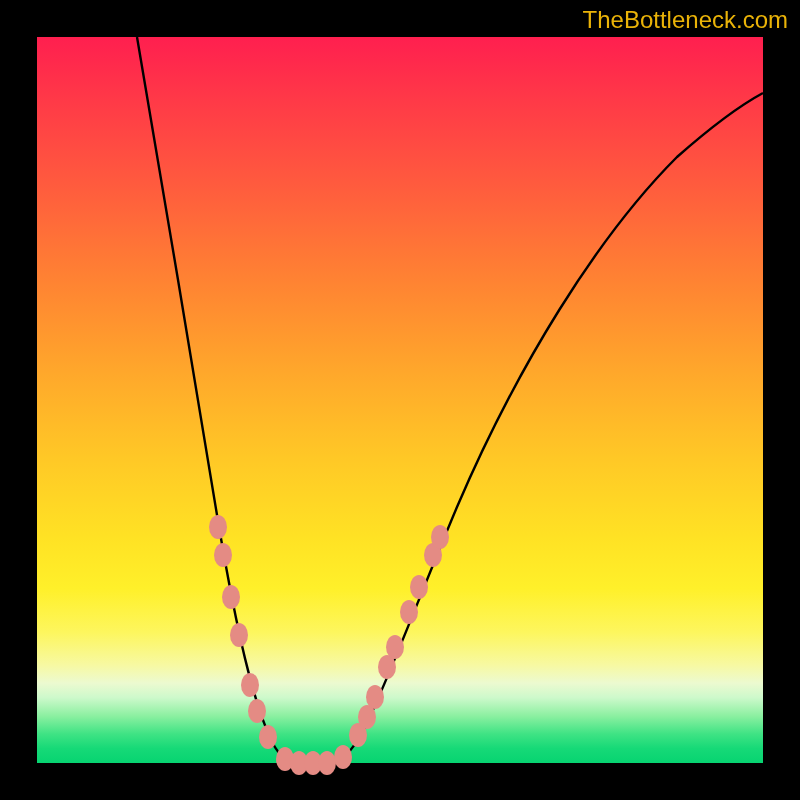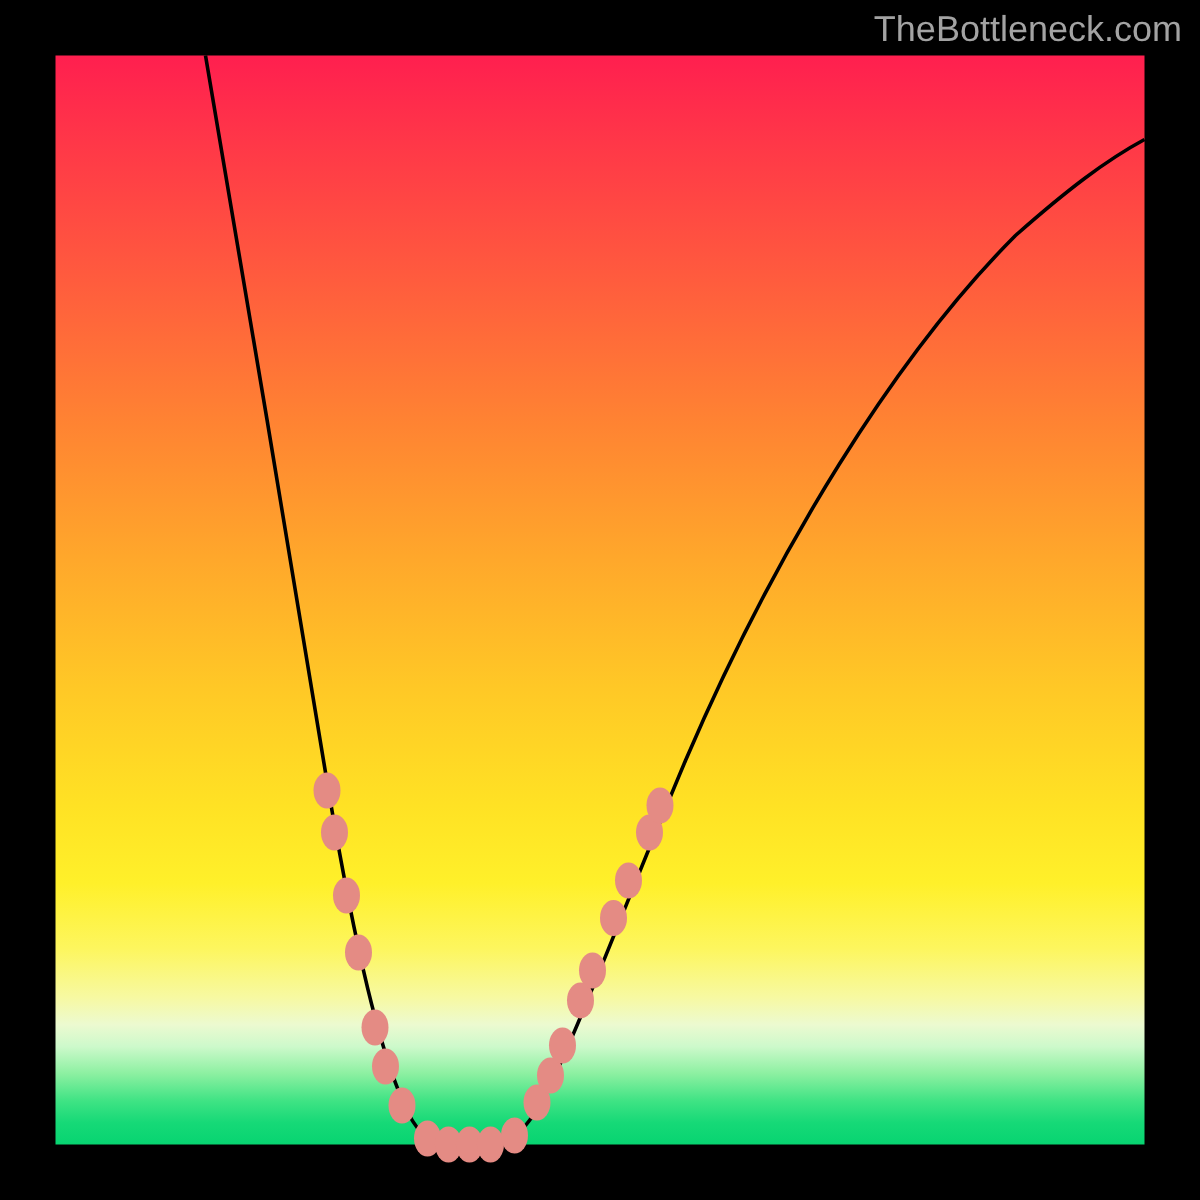--- a/index.html
+++ b/index.html
@@ -42,21 +42,21 @@
       #8cf0a1 93.5%,
       #3fe384 96%,
       #16d977 98%,
       #07d471 100%
     );
   }
   .watermark {
     position: absolute;
     top: 6px;
     right: 12px;
-    color: #a3a3a3;
+    color: #eab308;
     font-size: 24px;
     font-weight: 500;
     letter-spacing: 0px;
   }
   svg.curve {
     position: absolute;
     left: 0;
     top: 0;
     width: 726px;
     height: 726px;

